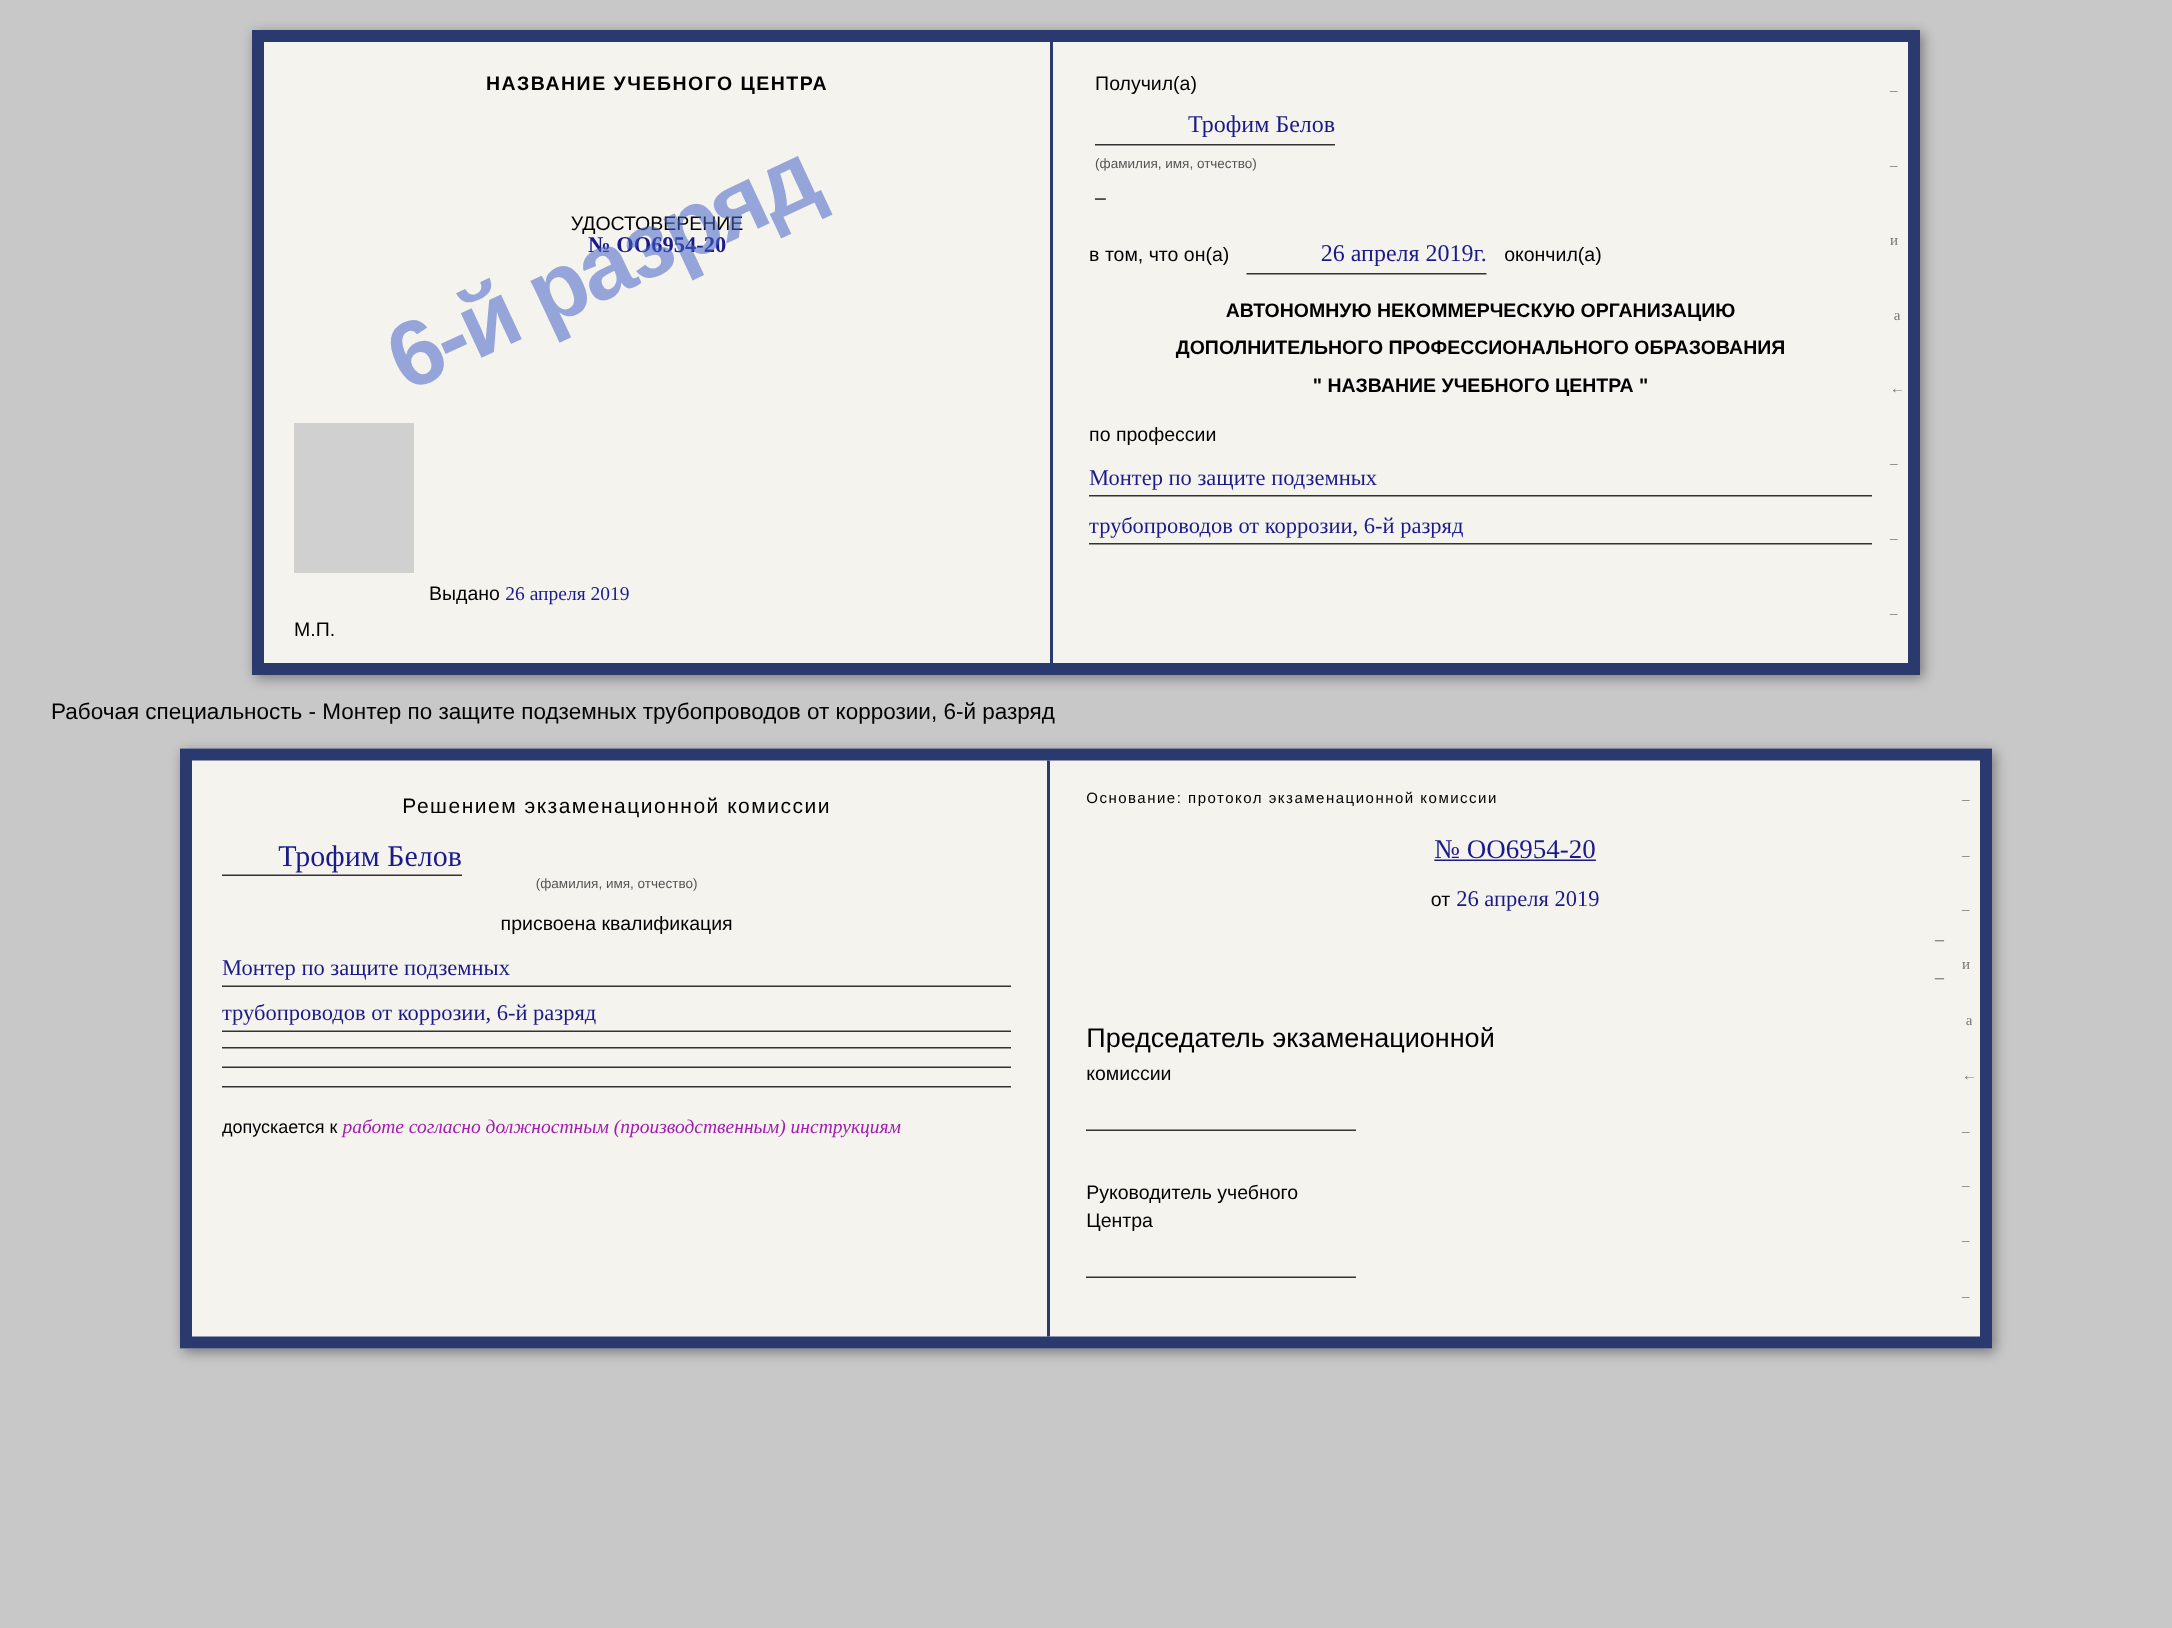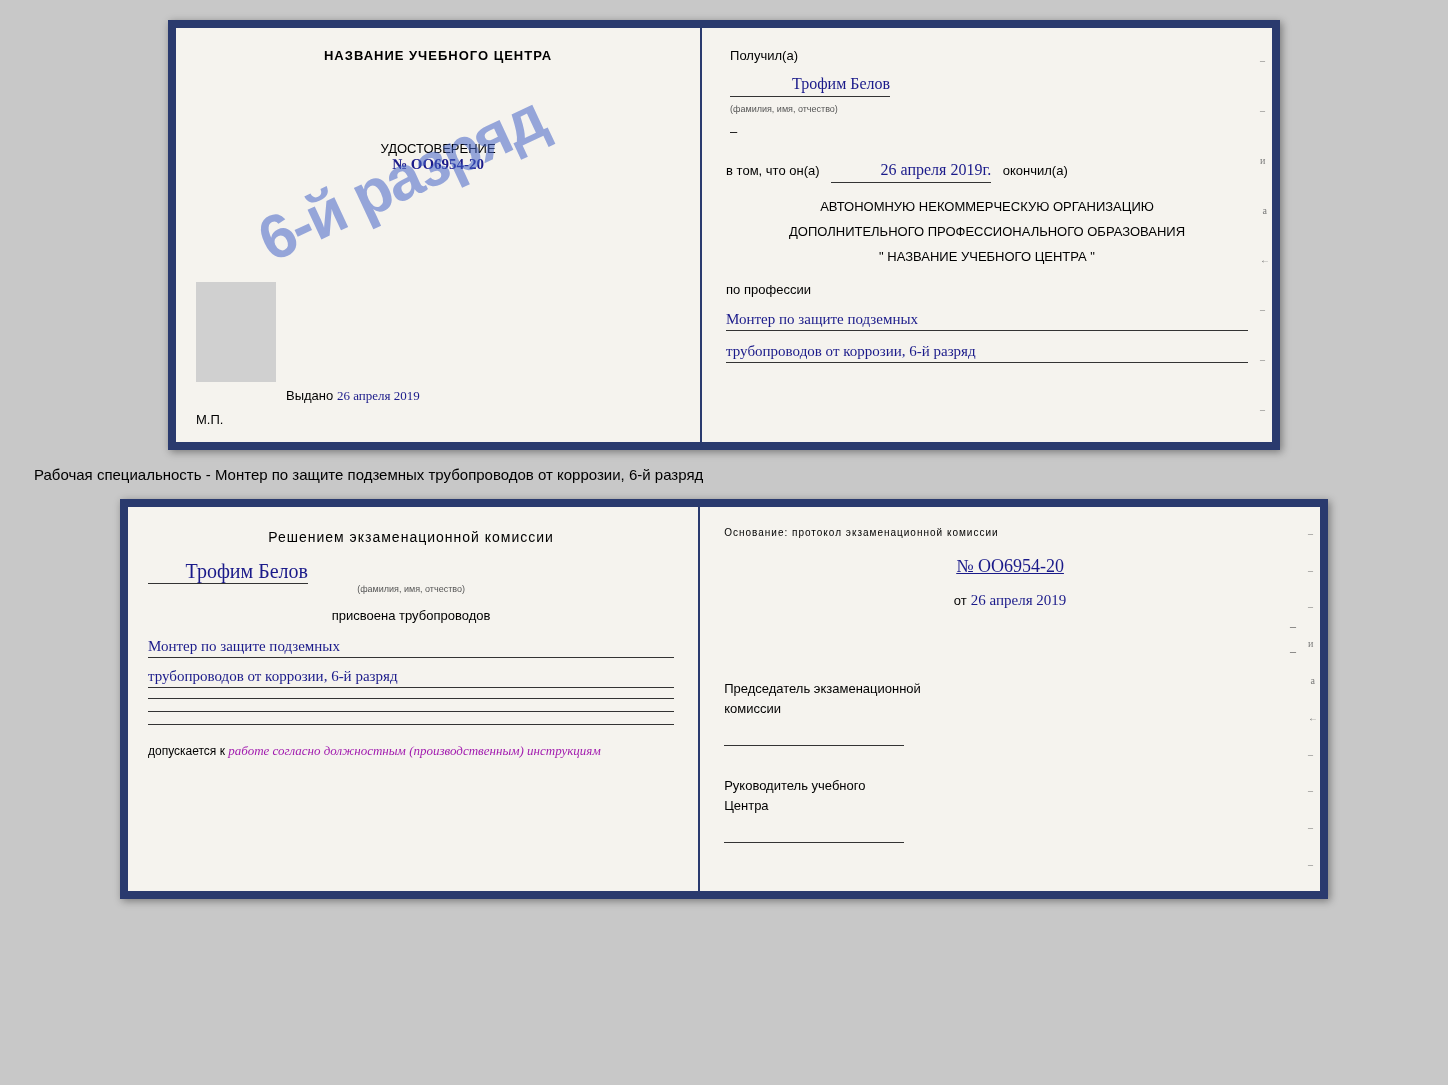--- a/index.html
+++ b/index.html
@@ -130,21 +130,21 @@
 
     .small-label {
       font-size: 9px;
       font-family: Arial, sans-serif;
       color: #555;
       display: block;
       text-align: center;
     }
 
     .bold-center {
-      font-weight: normal;
+      font-weight: bold;
       text-align: center;
       font-size: 13px;
       font-family: Arial, sans-serif;
     }
 
     .profession-line {
       font-family: 'Segoe Script', 'Comic Sans MS', cursive;
       color: #1a1a8a;
       font-size: 15px;
       border-bottom: 1px solid #333;
@@ -302,21 +302,21 @@
 
   <div class="bottom-left">
     <div class="right-line" style="text-align:center; font-size:14px; letter-spacing:1px;">Решением экзаменационной комиссии</div>
 
     <div style="margin-top:4px;">
       <span class="handwritten underlined-hand" style="font-size:20px;">Трофим Белов</span>
       <br>
       <small class="small-label">(фамилия, имя, отчество)</small>
     </div>
 
-    <div class="right-line" style="text-align:center; margin-top:4px;">присвоена трубопроводов</div>
+    <div class="right-line" style="text-align:center; margin-top:4px;">присвоена квалификация</div>
 
     <div class="profession-line" style="margin-top:4px;">Монтер по защите подземных</div>
     <div class="profession-line">трубопроводов от коррозии, 6-й разряд</div>
 
     <hr class="line-divider">
     <hr class="line-divider">
     <hr class="line-divider">
 
     <div class="допускается-block" style="margin-top:8px;">
       <span>допускается к</span>
@@ -333,21 +333,21 @@
 
     <div style="text-align:center; margin-top:4px;">
       <span style="font-size:13px; font-family:Arial,sans-serif;">от</span>
       <span style="font-family:'Segoe Script','Comic Sans MS',cursive; color:#1a1a8a; font-size:15px;">26 апреля 2019</span>
     </div>
 
     <div style="text-align:right; font-size:12px; color:#555;">–</div>
     <div style="text-align:right; font-size:12px; color:#555;">–</div>
 
     <div style="margin-top:10px;">
-      <div class="right-line" style="font-size:13px;">Председатель экзаменационной</div>
+      <div class="right-line" style="font-size:18px;">Председатель экзаменационной</div>
       <div class="right-line" style="font-size:13px;">комиссии</div>
       <div class="signature-line" style="margin-top:12px;"></div>
     </div>
 
     <div style="margin-top:16px;">
       <div class="right-line" style="font-size:13px;">Руководитель учебного</div>
       <div class="right-line" style="font-size:13px;">Центра</div>
       <div class="signature-line" style="margin-top:12px;"></div>
     </div>
 

